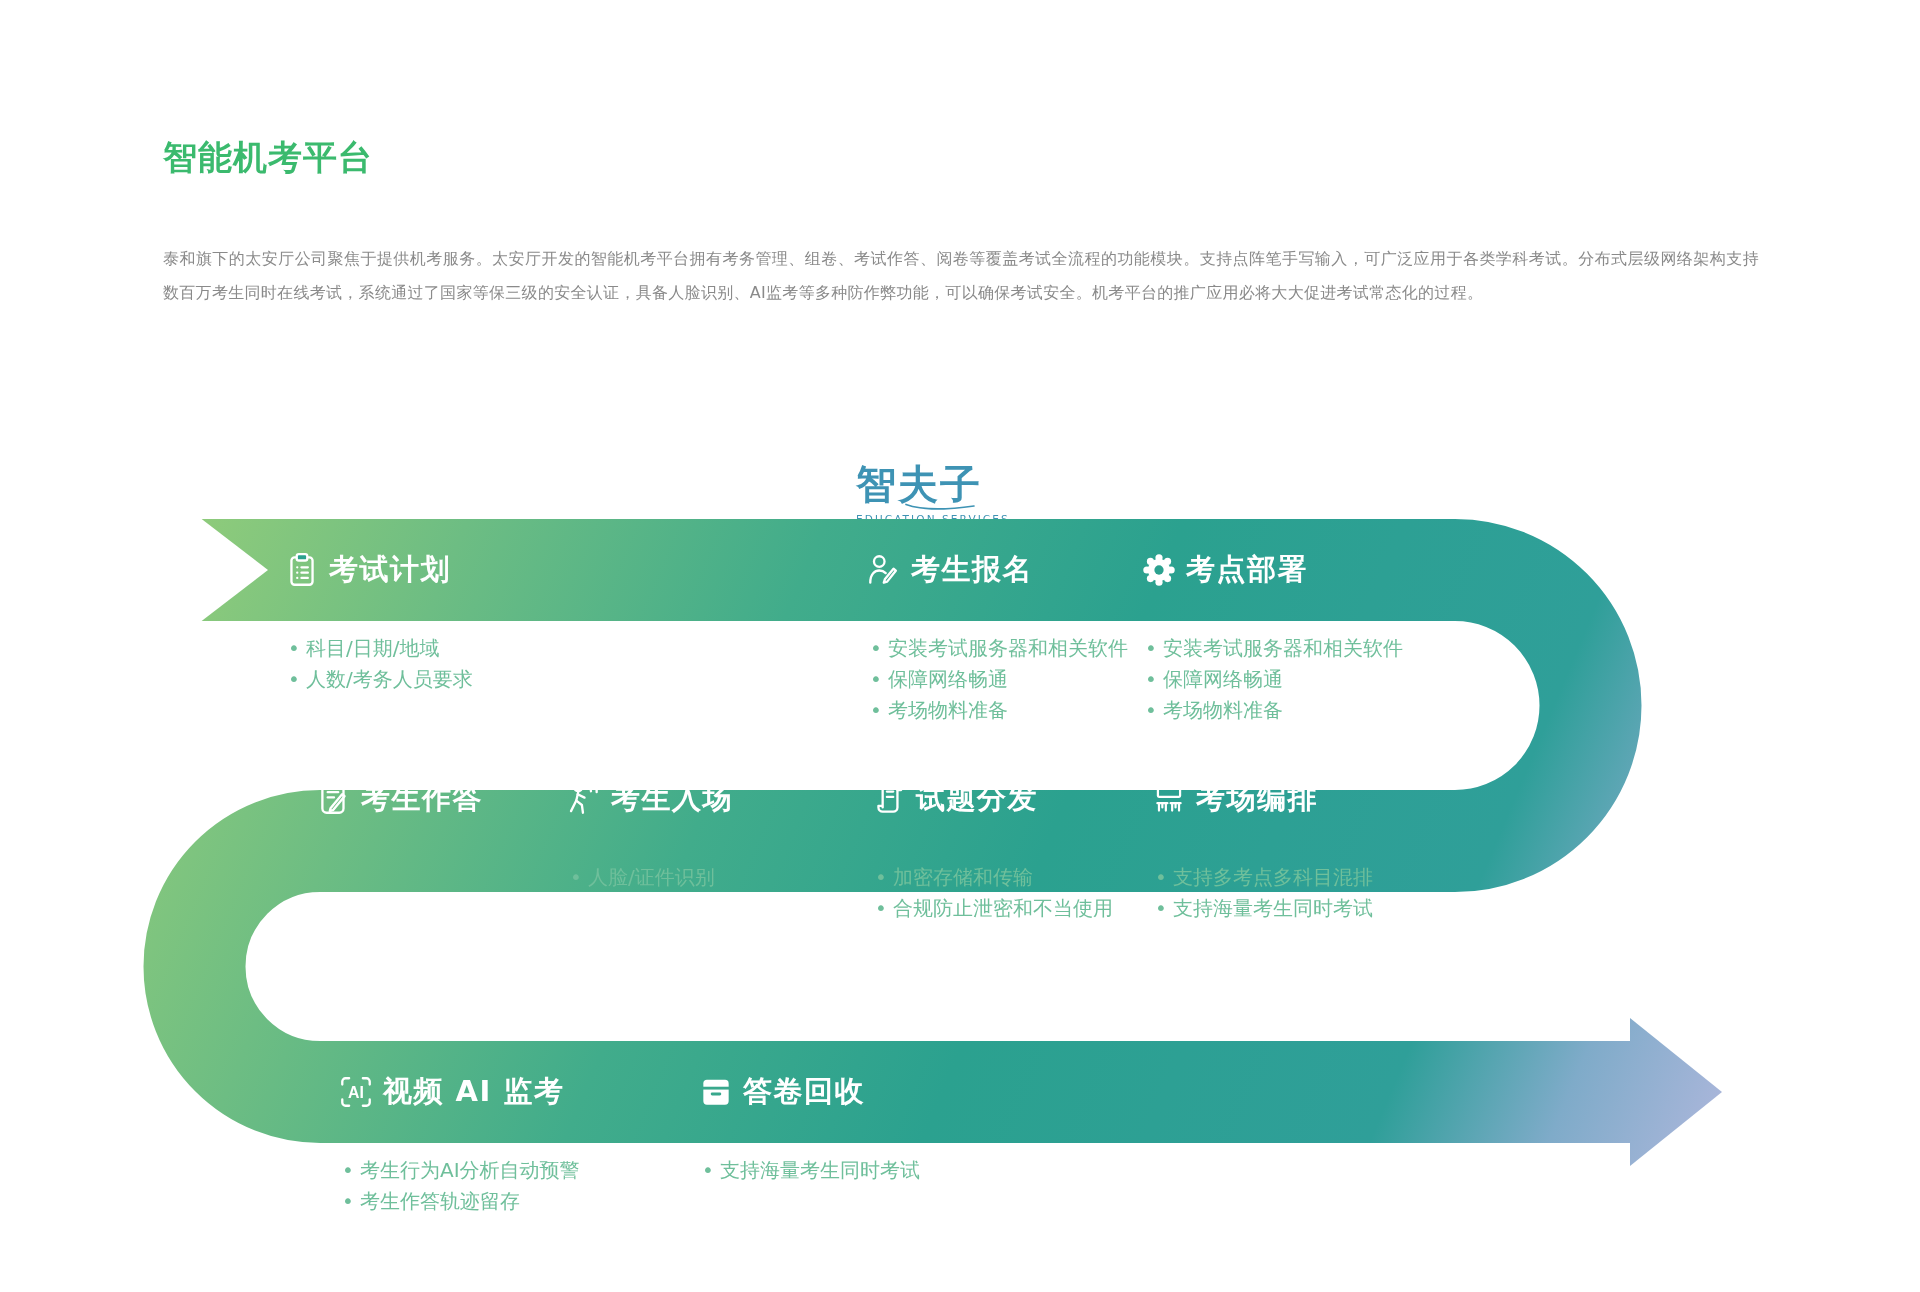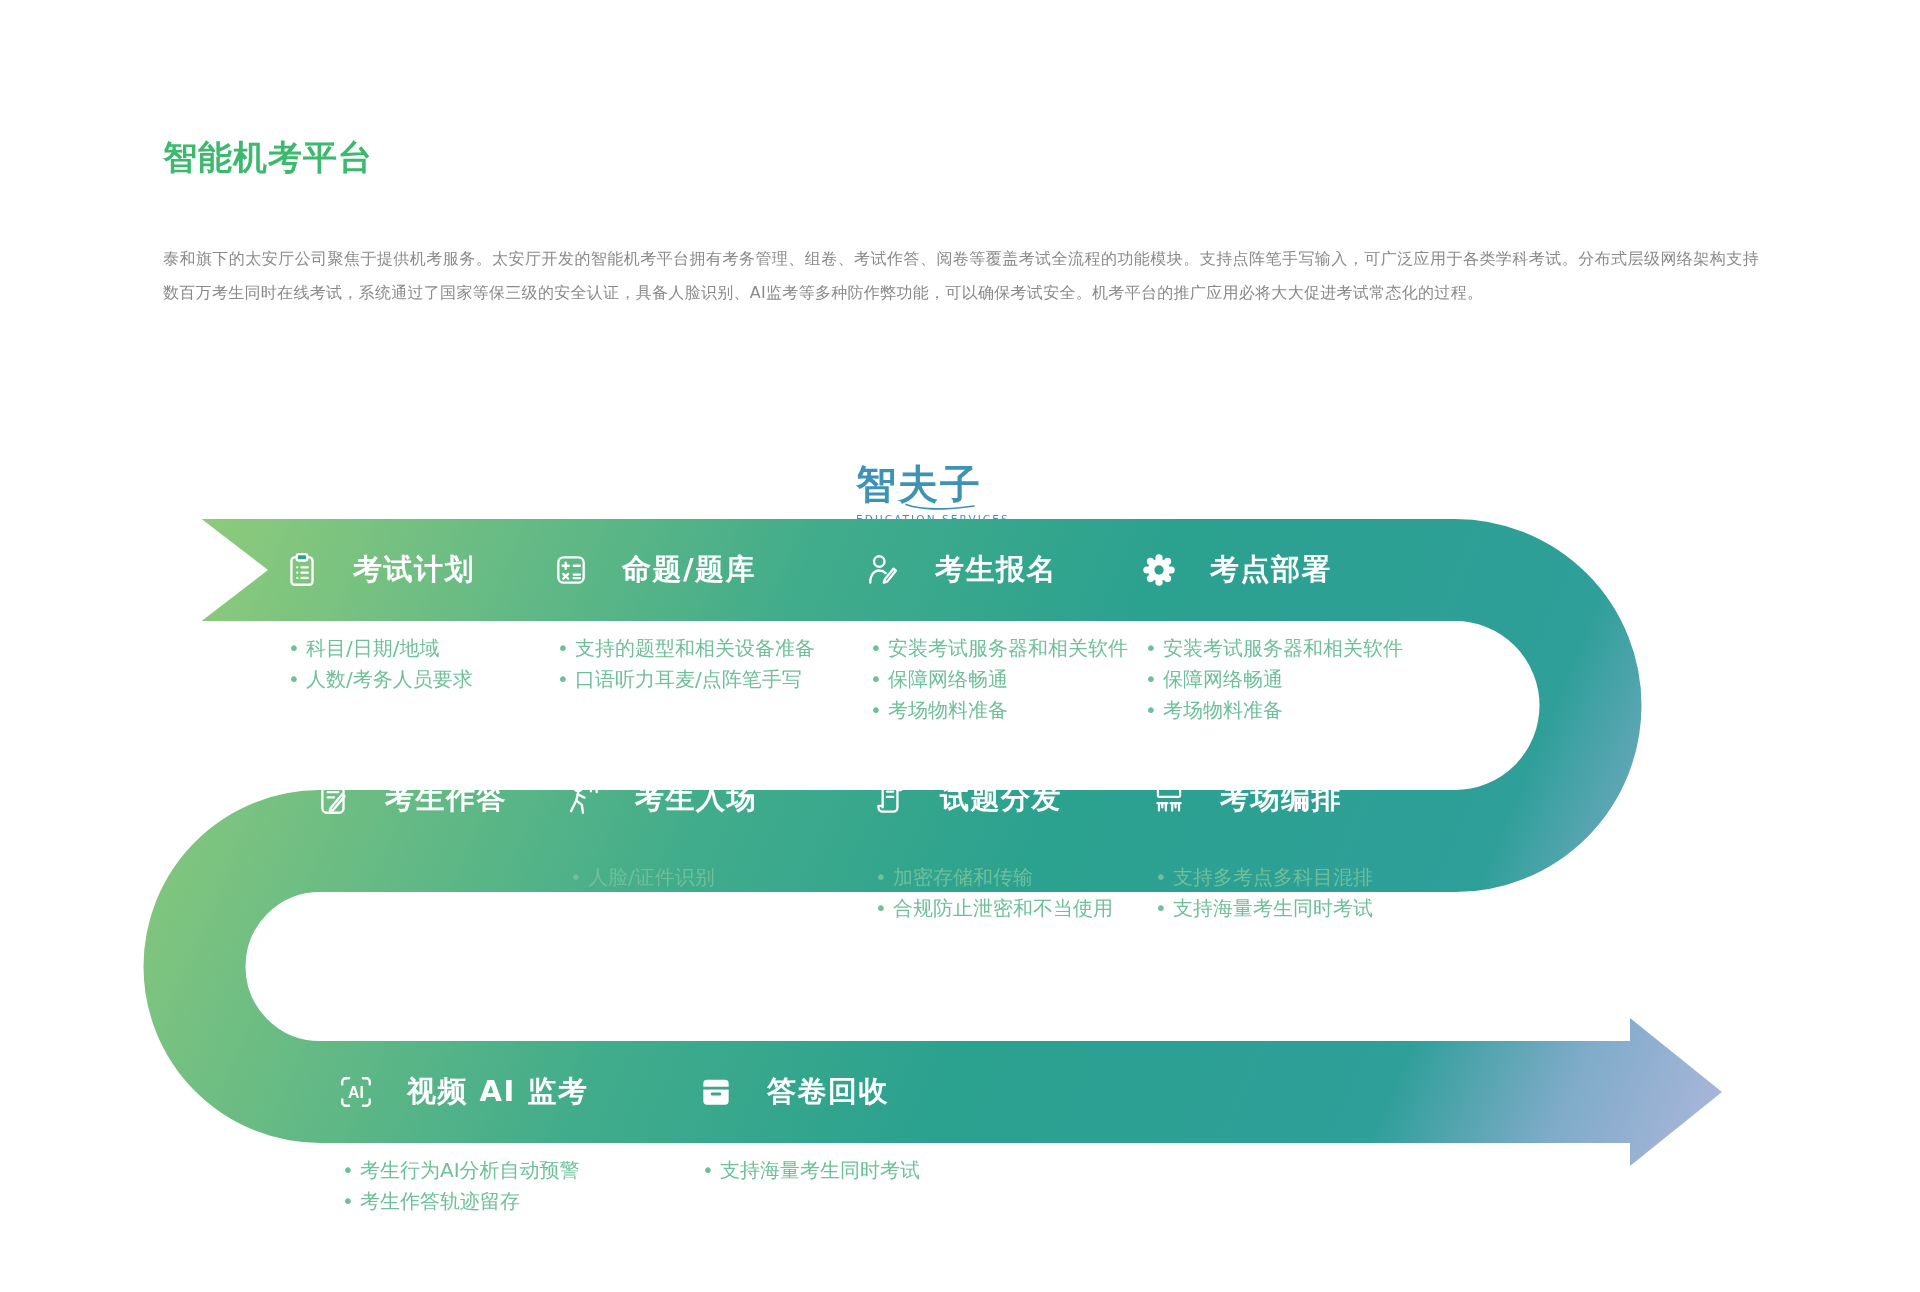--- a/index.html
+++ b/index.html
@@ -18,21 +18,21 @@
   .logo{position:absolute;left:856px;top:414px;width:160px;margin-top:48px;}
   .logo-zh{font-size:40px;font-weight:600;color:#3e93b4;letter-spacing:2px;line-height:44px;}
   .logo-swash{display:block;margin:-4px 0 0 48px;}
   .logo-en{font-size:10.5px;color:#3e93b4;letter-spacing:2.1px;margin-top:2px;white-space:nowrap;}
   .flow-svg{position:absolute;left:0;top:0;z-index:0;}
   .step{position:absolute;z-index:2;}
   .r1{top:519px}.r2{top:748px}.r3{top:1041px}
   .r1c1{left:283px}.r1c2{left:552px}.r1c3{left:865px}.r1c4{left:1140px}
   .r2c1{left:315px}.r2c2{left:565px}.r2c3{left:870px}.r2c4{left:1150px}
   .r3c1{left:337px}.r3c2{left:697px}.r3c3{left:1063px}.r3c4{left:1300px}
-  .step-header{height:102px;display:flex;align-items:center;gap:32px;}
+  .step-header{height:102px;display:flex;align-items:center;gap:8px;}
   .step-icon{flex:0 0 auto;display:flex;align-items:center;}
   .step-label{font-size:29px;font-weight:700;color:#fff;letter-spacing:1.5px;white-space:nowrap;}
   .bullets{margin:12px 0 0 4px;padding:0;list-style:none;}
   .bullets li{
     position:relative;padding-left:19px;font-size:20px;line-height:31px;
     color:#6fbf9b;white-space:nowrap;
   }
   .bullets li::before{content:"•";position:absolute;left:1px;top:0;}
   .bullets li.no-dot::before{content:"";}
   svg text{font-family:"Liberation Sans","DejaVu Sans",sans-serif;}
@@ -86,41 +86,20 @@
         </svg>
       </span>
       <span class="step-label">考试计划</span>
     </div>
     <ul class="bullets">
         <li>科目/日期/地域</li>
         <li>人数/考务人员要求</li>
       </ul>
   </div>
 
-  <div class="step r1 r1c2">
-    <div class="step-header">
-      <span class="step-icon">
-        <svg width="38" height="38" viewBox="0 0 36 36" fill="none" stroke="#fff" stroke-width="2.2" stroke-linecap="round" stroke-linejoin="round">
-          <rect x="6" y="6" width="24" height="24" rx="5"></rect>
-          <line x1="13" y1="11" x2="13" y2="17"></line>
-            <line x1="10" y1="14" x2="16" y2="14"></line>
-          <line x1="20.5" y1="14" x2="26.5" y2="14"></line>
-          <line x1="10.7" y1="21.7" x2="15.3" y2="26.3"></line>
-            <line x1="15.3" y1="21.7" x2="10.7" y2="26.3"></line>
-          <line x1="20.5" y1="22.3" x2="26.5" y2="22.3"></line>
-            <line x1="20.5" y1="25.7" x2="26.5" y2="25.7"></line>
-        </svg>
-      </span>
-      <span class="step-label">命题/题库</span>
-    </div>
-    <ul class="bullets">
-        <li>支持的题型和相关设备准备</li>
-        <li>口语听力耳麦/点阵笔手写</li>
-      </ul>
-  </div>
 
   <div class="step r1 r1c3">
     <div class="step-header">
       <span class="step-icon">
         <svg width="38" height="38" viewBox="0 0 36 36" fill="none" stroke="#fff" stroke-width="2.2" stroke-linecap="round" stroke-linejoin="round">
           <circle cx="13.5" cy="10" r="5"></circle>
           <path d="M5 30 c0-8.5 4.5-11.5 8.5-11.5 c2.4 0 4.6 0.9 6.1 2.4"></path>
           <path d="M21 29 l-3.2 1 l1 -3.2 l8.2 -10 l2.2 1.9 z"></path>
         </svg>
       </span>

